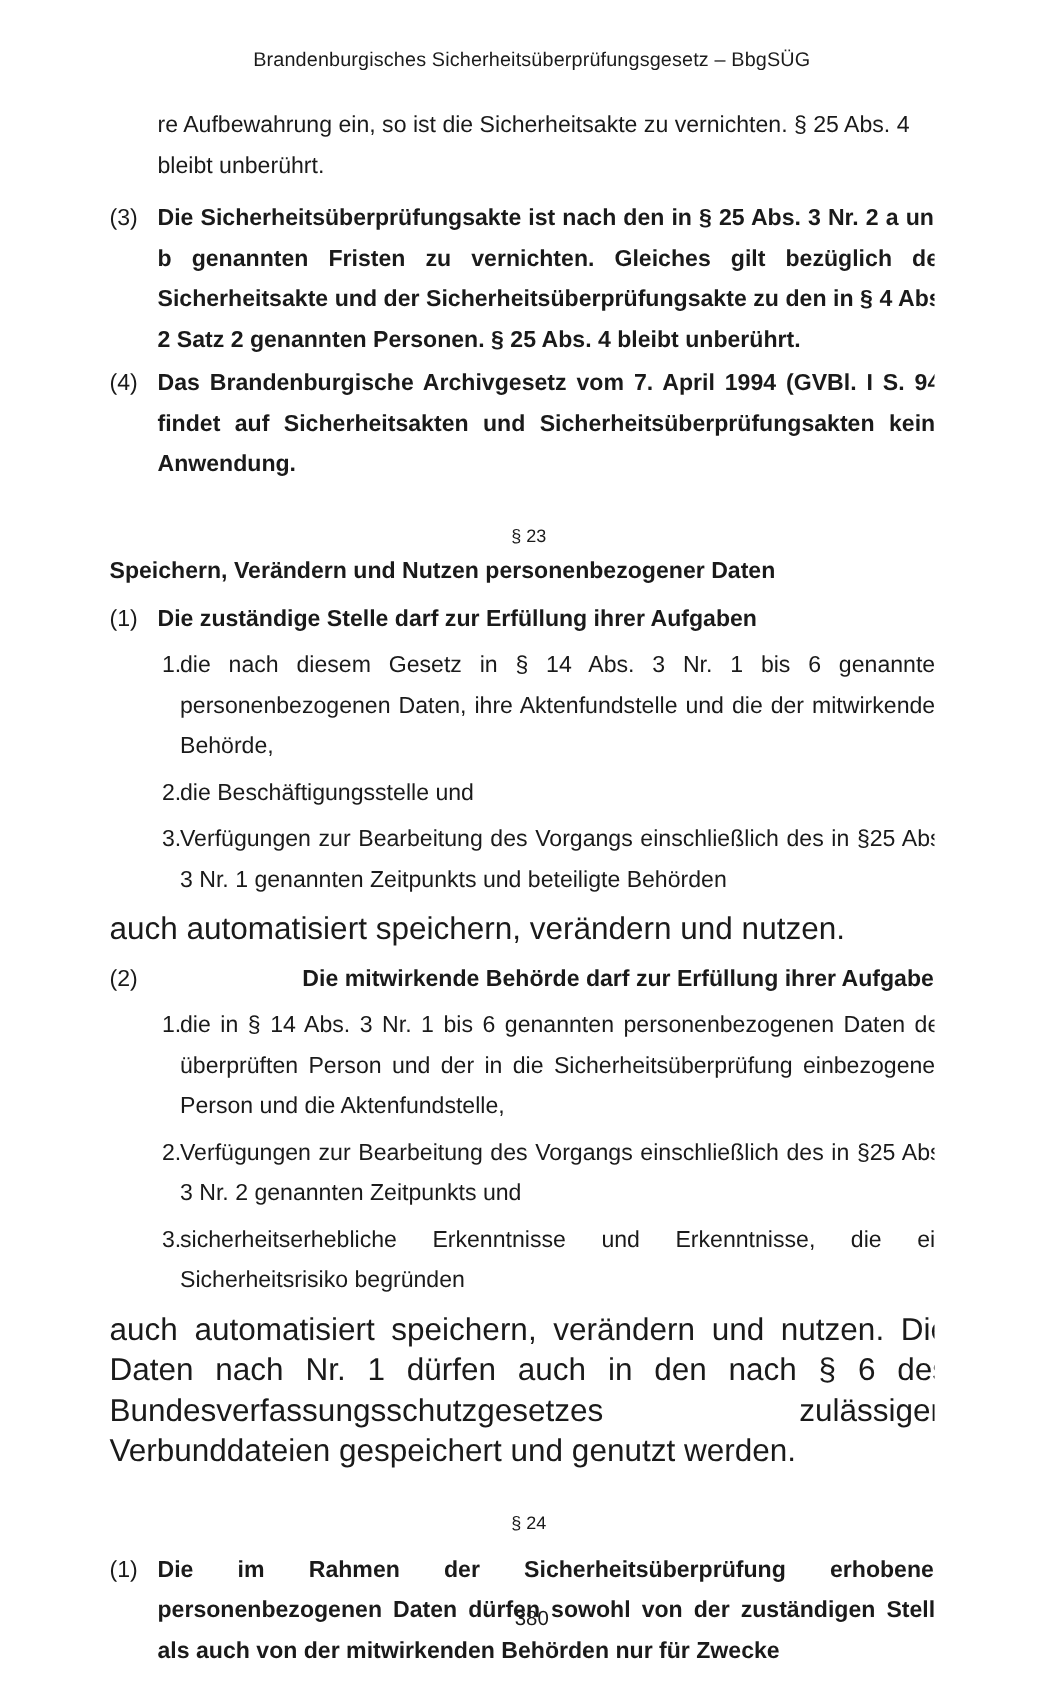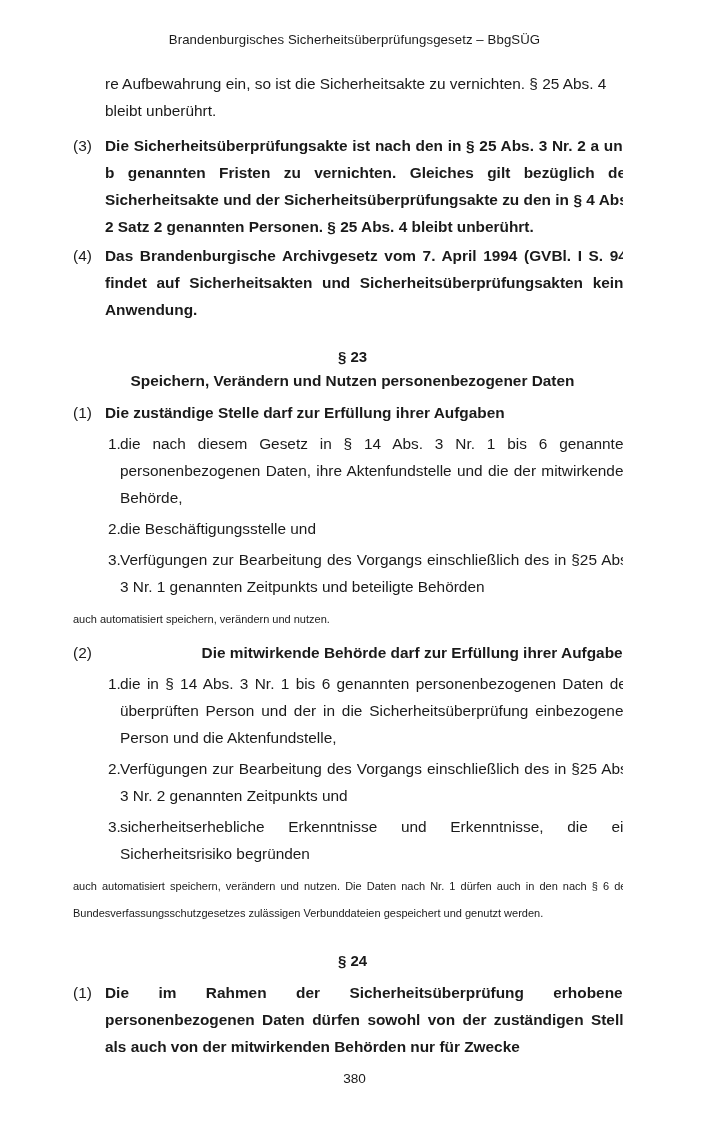--- a/index.html
+++ b/index.html
@@ -70,21 +70,21 @@
   .abs > .body {
     font-size: 15.4px;
     line-height: 27px;
     text-align: justify;
     text-justify: inter-word;
     font-weight: bold;
   }
 
   
   .flush {
-    font-size: 11px;
+    font-size: 21px;
     line-height: 27px;
     text-align: justify;
     text-justify: inter-word;
     margin: 0;
   }
 
   
   .numlist {
     margin: 0;
     padding: 0;
@@ -102,27 +102,27 @@
   .numlist > li > .num {
     position: absolute;
     left: 35px;
     top: 0;
     line-height: 27px;
   }
 
   
   .sec-num {
     text-align: center;
-    font-weight: bold;
-    font-size: 15px;
+    font-weight: normal;
+    font-size: 12px;
     line-height: 24px;
     margin: 0;
   }
   .sec-title {
-    text-align: center;
+    text-align: left;
     font-weight: bold;
     font-size: 15.4px;
     line-height: 24px;
     margin: 0;
   }
   .sec-head {
     margin-top: 22px;
     margin-bottom: 6px;
   }
 

